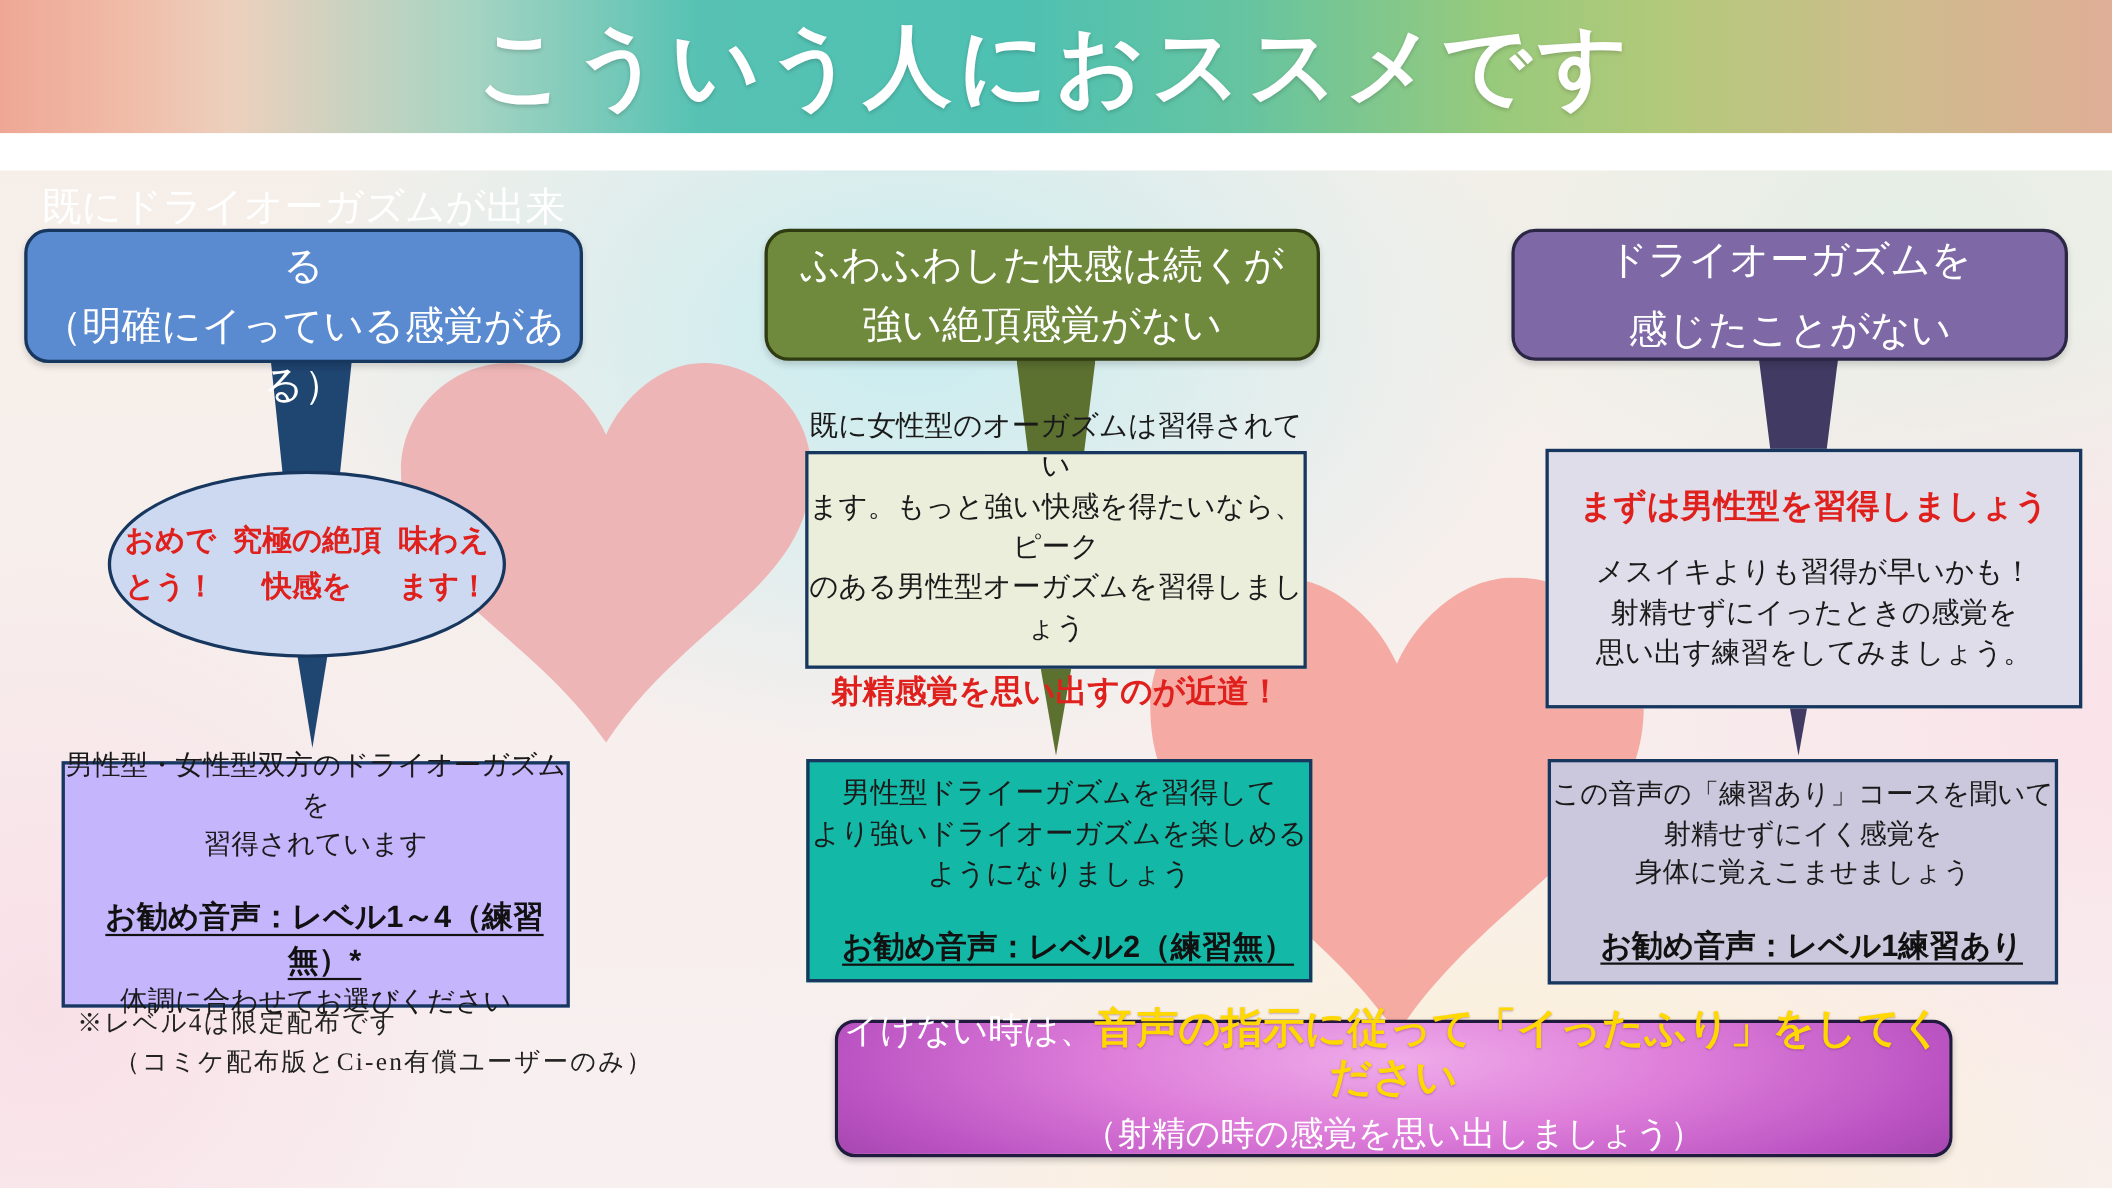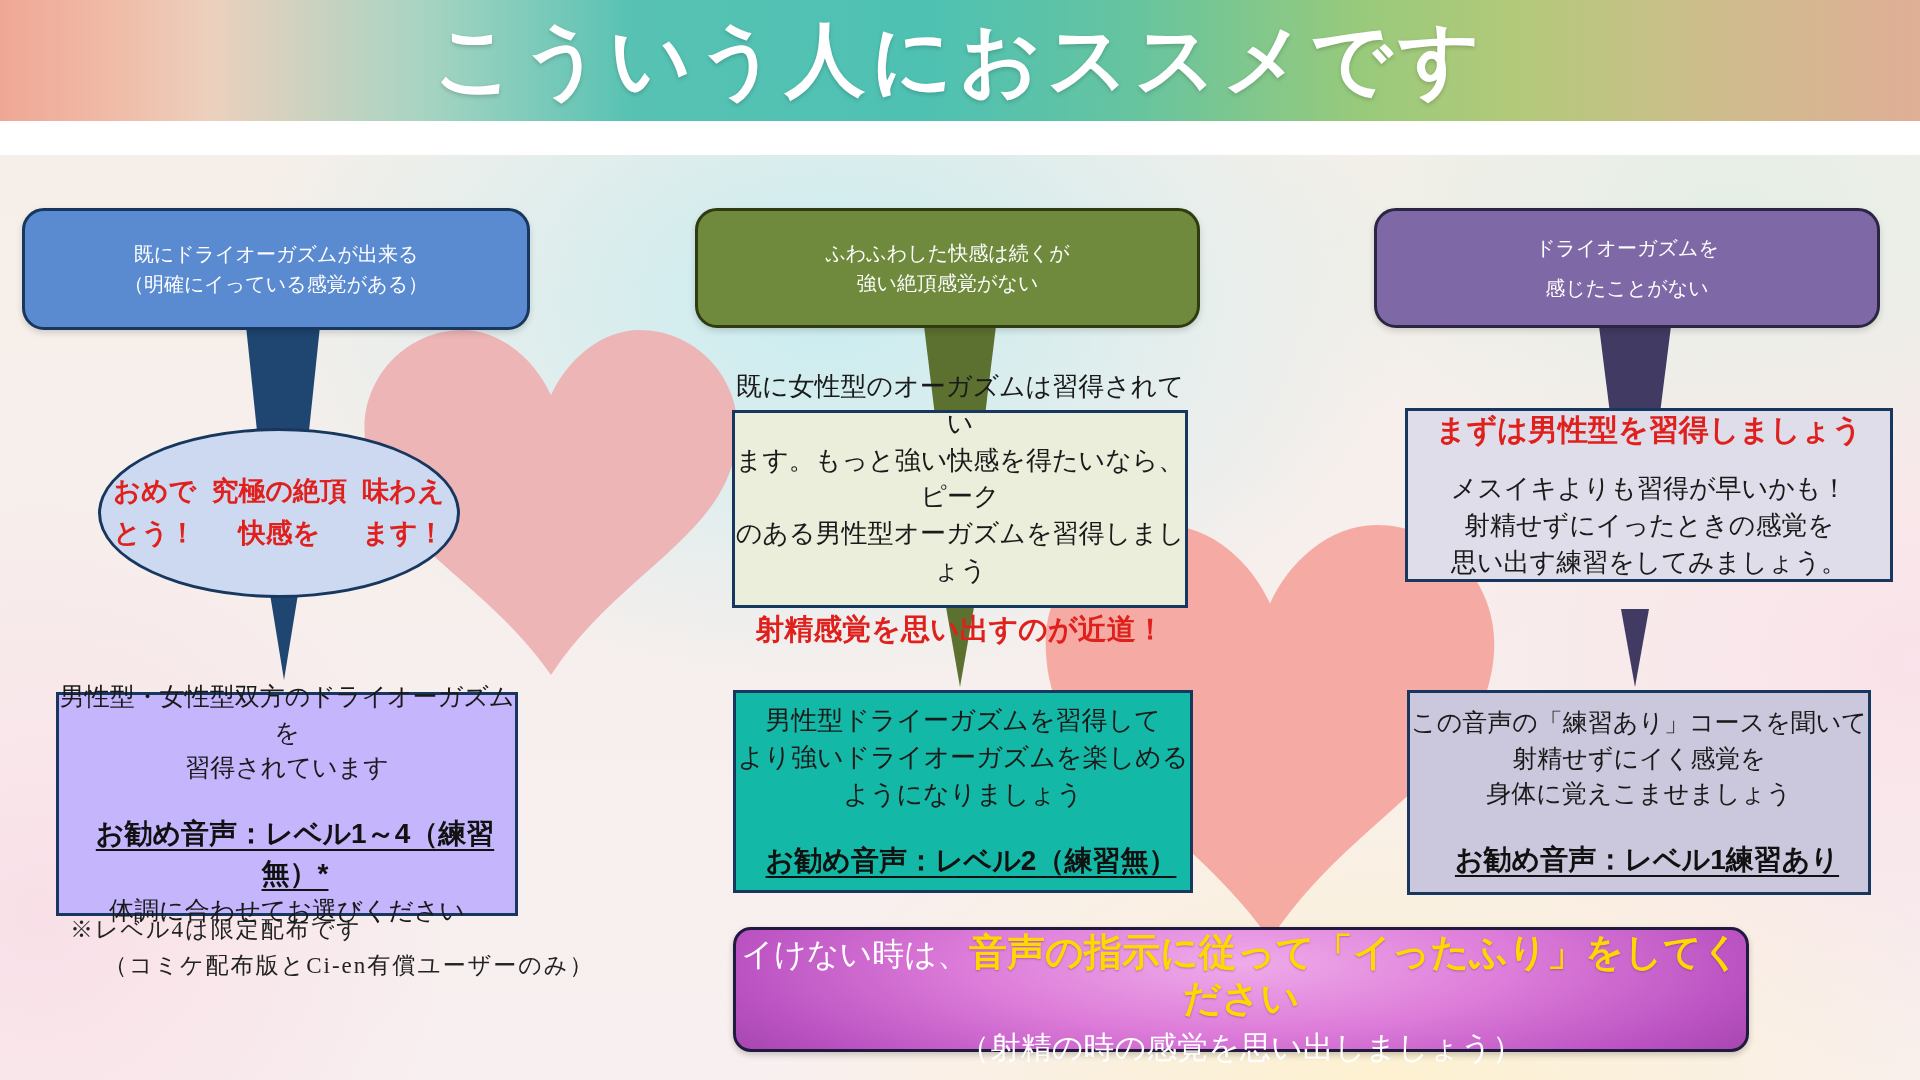--- a/index.html
+++ b/index.html
@@ -31,34 +31,34 @@
       radial-gradient(700px 700px at 2% 82%, rgba(249,221,230,0.85), rgba(249,221,230,0) 60%),
       radial-gradient(820px 620px at 100% 55%, rgba(250,223,232,0.8), rgba(250,223,232,0) 65%),
       linear-gradient(180deg,#f6efe9 0%,#f8eff0 100%);
   }
   .hearts{position:absolute;left:0;top:0;width:1920px;height:1080px;}
   .heart{position:absolute;}
   
   .box{position:absolute;box-sizing:border-box;border:3px solid #17375e;
        display:flex;flex-direction:column;align-items:center;justify-content:center;
        text-align:center;}
-  .top-box{border-radius:22px;color:#ffffff;font-size:20px;line-height:1.5;
+  .top-box{border-radius:22px;color:#ffffff;font-size:36px;line-height:1.5;
            font-weight:500;box-shadow:0 3px 6px rgba(0,0,0,0.15);}
   .top-box.c1{left:22px;top:208px;width:508px;height:122px;background:#5a8ad0;}
   .top-box.c2{left:695px;top:208px;width:505px;height:120px;background:#6f8a3d;border-color:#2f3b10;}
   .top-box.c3{left:1374px;top:208px;width:506px;height:120px;background:#7e68a6;border-color:#2b2644;gap:10px;}
   .bubble{
     position:absolute;left:98px;top:428px;width:362px;height:170px;box-sizing:border-box;
     background:#ccd9f0;border:3px solid #17375e;border-radius:50%;
     display:flex;flex-direction:row;align-items:center;justify-content:center;text-align:center;
   }
   .bubble .line{color:#e0201c;font-weight:bold;font-size:27px;line-height:1.55;}
   .mid-box,.bot-box{font-size:26px;color:#1a1a1a;line-height:1.42;}
   .mid-box.c2{left:732px;top:410px;width:456px;height:198px;background:#eaeedb;}
-  .mid-box.c3{left:1405px;top:408px;width:488px;height:174px;background:#dedde9;}
+  .mid-box.c3{left:1405px;top:408px;width:488px;height:236px;background:#dedde9;}
   .bot-box.c1{left:56px;top:692px;width:462px;height:224px;background:#c4b5fd;font-size:25px;}
   .bot-box.c2{left:733px;top:690px;width:460px;height:203px;background:#14b8a6;}
   .bot-box.c3{left:1407px;top:690px;width:464px;height:205px;background:#cbc7dc;font-size:25px;}
   .highlight-red{color:#e0201c;font-weight:bold;font-size:29px;margin-top:20px;}
   .headline-red{color:#e0201c;font-weight:bold;font-size:30px;margin-bottom:18px;}
   .recommend{font-weight:bold;font-size:28px;margin-top:28px;color:#111111;
              text-decoration:underline;text-underline-offset:6px;text-decoration-thickness:2px;padding-left:16px;}
   
   .trap{position:absolute;clip-path:polygon(0% 0%,100% 0%,85% 100%,15% 100%);}
   .trap.c1{left:246px;top:326px;width:74px;height:106px;background:#1f4571;}
@@ -69,24 +69,24 @@
   .wedge.c2{left:946px;top:607px;width:28px;height:80px;background:#5c7030;}
   .wedge.c3{left:1621px;top:609px;width:28px;height:78px;background:#413a63;}
   
   .footnote{
     position:absolute;left:70px;top:912px;color:#222222;
     font-family:"Liberation Serif",serif;font-size:23px;line-height:1.55;letter-spacing:2px;
   }
   .footnote .indent{padding-left:34px;}
   
   .banner{
-    position:absolute;left:733px;top:927px;width:1016px;height:125px;box-sizing:border-box;
+    position:absolute;left:759px;top:927px;width:1016px;height:125px;box-sizing:border-box;
     border:3px solid #201a3e;border-radius:18px;
     background:radial-gradient(60% 130% at 50% 28%, #efabe9 0%, #dd7cd9 45%, #b951c1 85%, #a647af 100%);
-    display:flex;flex-direction:column;align-items:center;justify-content:space-between;text-align:center;
+    display:flex;flex-direction:column;align-items:center;justify-content:flex-end;text-align:center;
     box-shadow:0 3px 6px rgba(0,0,0,0.2);
   }
   .banner .l1{line-height:1.2;}
   .banner .lead{color:#ffffff;font-size:32px;}
   .banner .gold{color:#ffd800;font-weight:bold;font-size:38px;text-shadow:0 1px 2px rgba(90,20,90,0.35);}
   .banner .l2{color:#ffffff;font-size:31px;margin-top:8px;line-height:1.2;}
 </style>
 </head>
 <body>
 

